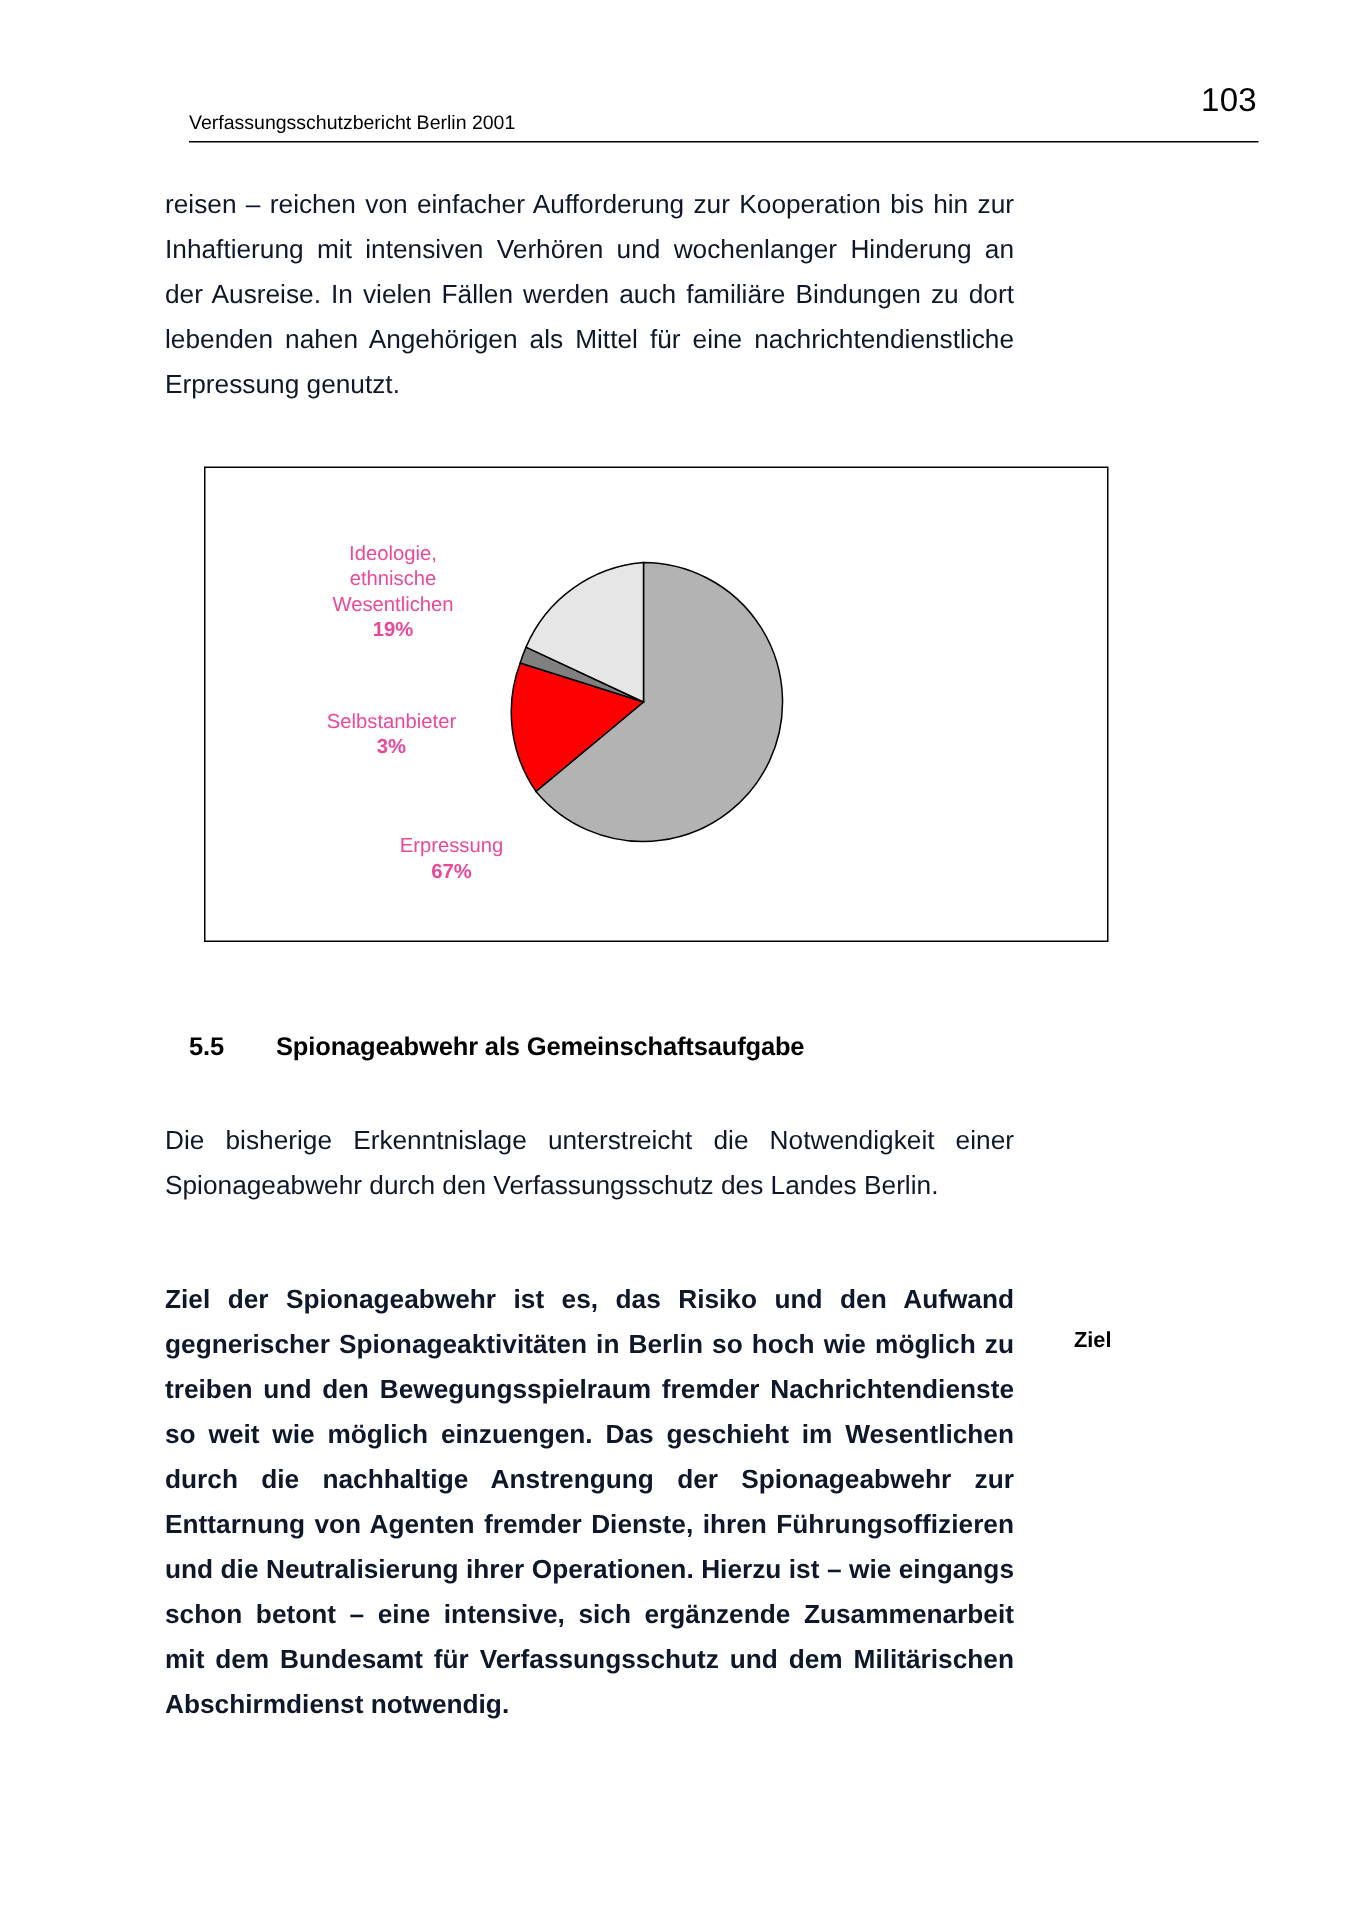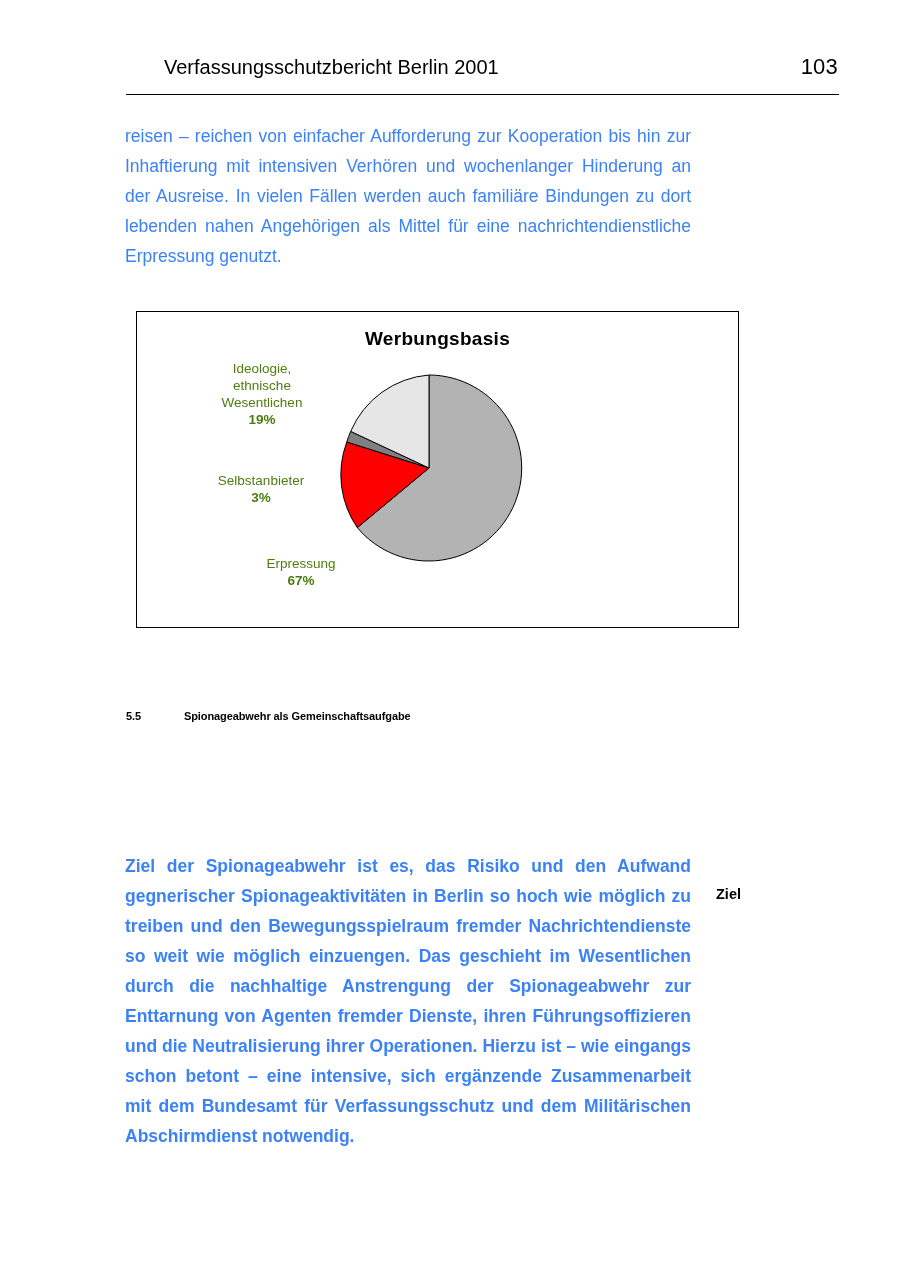--- a/index.html
+++ b/index.html
@@ -25,42 +25,41 @@
   .page-number {
     position: absolute;
     right: 62px;
     top: 54px;
     font-size: 22px;
     letter-spacing: 0.2px;
   }
   .header-line-text {
     position: absolute;
     left: 126px;
-    top: 56px;
-    font-size: 20px;
-    margin-left: 38px;
+    top: 74px;
+    font-size: 13px;
   }
   .header-rule {
     position: absolute;
     left: 126px;
     top: 94px;
     width: 713px;
     height: 1px;
     background: #000000;
   }
 
   
   .para {
     position: absolute;
-    left: 125px;
+    left: 110px;
     width: 566px;
     font-size: 17.5px;
     line-height: 30px;
     text-align: justify;
-    color: #3b82f6;
+    color: #0f172a;
   }
 
   #para-intro { top: 121px; }
 
   
   .chart-box {
     position: absolute;
     left: 136px;
     top: 311px;
     width: 603px;
@@ -88,35 +87,35 @@
     height: 190px;
   }
   .pie-svg { display: block; }
 
   
   .pie-label {
     position: absolute;
     font-size: 13.5px;
     line-height: 17px;
     text-align: center;
-    color: #4d7c0f;
+    color: #ec4899;
   }
   .pie-label b { font-weight: bold; text-align: center; }
 
   #label-ideologie { left: 60px; top: 48px; width: 130px; }
   #label-selbst    { left: 58px; top: 160px; width: 132px; }
   #label-erpressung{ left: 104px; top: 243px; width: 120px; }
   #label-persoenlich { left: 420px; top: 135px; width: 148px; }
 
   
   .section-heading {
     position: absolute;
     left: 126px;
-    top: 710px;
-    font-size: 11px;
+    top: 688px;
+    font-size: 17px;
     font-weight: bold;
     letter-spacing: -0.1px;
   }
   .section-heading .num { display: inline-block; width: 58px; }
 
   #para-5-5-a { top: 745px; }
   #para-5-5-b { top: 851px; font-weight: bold; }
 
   .margin-note {
     position: absolute;
@@ -133,21 +132,20 @@
 <div class="page">
 
   <div class="page-number">103</div>
   <div class="header-line-text">Verfassungsschutzbericht Berlin 2001</div>
   <div class="header-rule"></div>
 
   <div class="para" id="para-intro">reisen – reichen von einfacher Aufforderung zur Kooperation bis hin zur Inhaftierung mit intensiven Verhören und wochenlanger Hinderung an der Ausreise. In vielen Fällen werden auch familiäre Bindungen zu dort lebenden nahen Angehörigen als Mittel für eine nachrichtendienstliche Erpressung genutzt.</div>
 
   <div class="chart-box">
 
-    <div class="chart-title">Werbungsbasis</div>
 
     <div class="pie-wrap">
       <svg class="pie-svg" width="190" height="190" viewBox="0 0 190 190">
 
         <path d="M95,95 L95,2 A93,93 0 1,1 23.3,154.6 Z" fill="#b3b3b3" stroke="#000000" stroke-width="1"></path>
 
         <path d="M95,95 L23.3,154.6 A93,93 0 0,1 12.8,69.0 Z" fill="#ff0000" stroke="#000000" stroke-width="1"></path>
 
         <path d="M95,95 L12.8,69.0 A93,93 0 0,1 16.7,58.4 Z" fill="#808080" stroke="#000000" stroke-width="1"></path>
 
@@ -172,17 +170,18 @@
       <b>67%</b>
     </div>
 
 
   </div>
 
   <div class="section-heading">
     <span class="num">5.5</span><span>Spionageabwehr als Gemeinschaftsaufgabe</span>
   </div>
 
+  <div class="para" id="para-5-5-a">Die bisherige Erkenntnislage unterstreicht die Notwendigkeit einer Spionageabwehr durch den Verfassungsschutz des Landes Berlin.</div>
   <div class="para" id="para-5-5-b">Ziel der Spionageabwehr ist es, das Risiko und den Aufwand gegnerischer Spionageaktivitäten in Berlin so hoch wie möglich zu treiben und den Bewegungsspielraum fremder Nachrichtendienste so weit wie möglich einzuengen. Das geschieht im Wesentlichen durch die nachhaltige Anstrengung der Spionageabwehr zur Enttarnung von Agenten fremder Dienste, ihren Führungsoffizieren und die Neutralisierung ihrer Operationen. Hierzu ist – wie eingangs schon betont – eine intensive, sich ergänzende Zusammenarbeit mit dem Bundesamt für Verfassungsschutz und dem Militärischen Abschirmdienst notwendig.</div>
 
   <div class="margin-note">Ziel</div>
 
 </div>
 
 </body></html>

